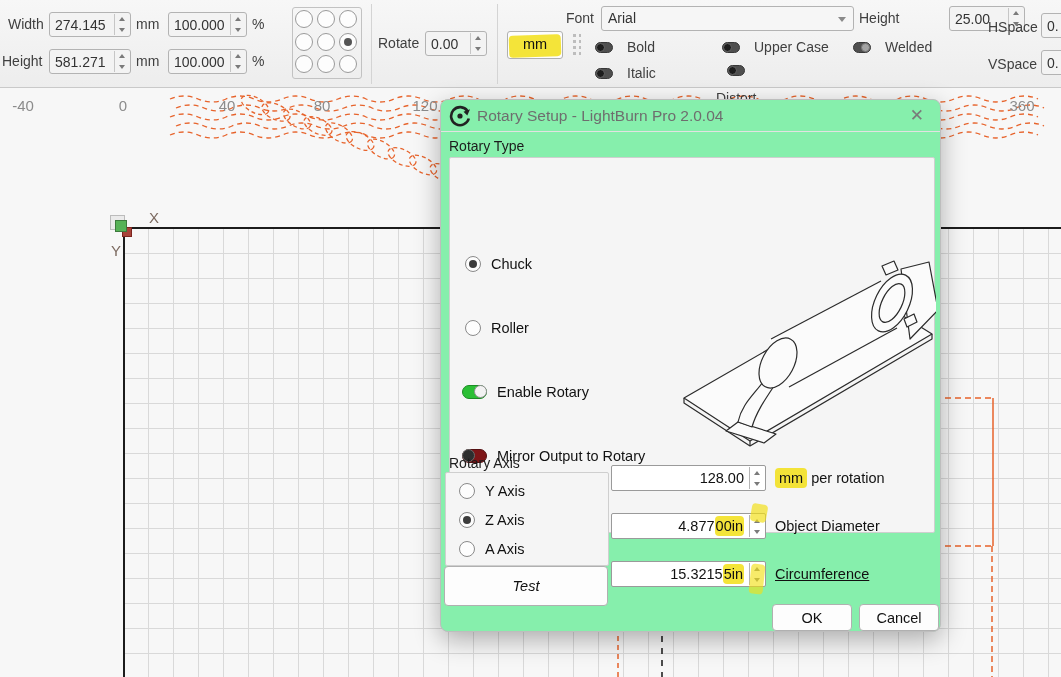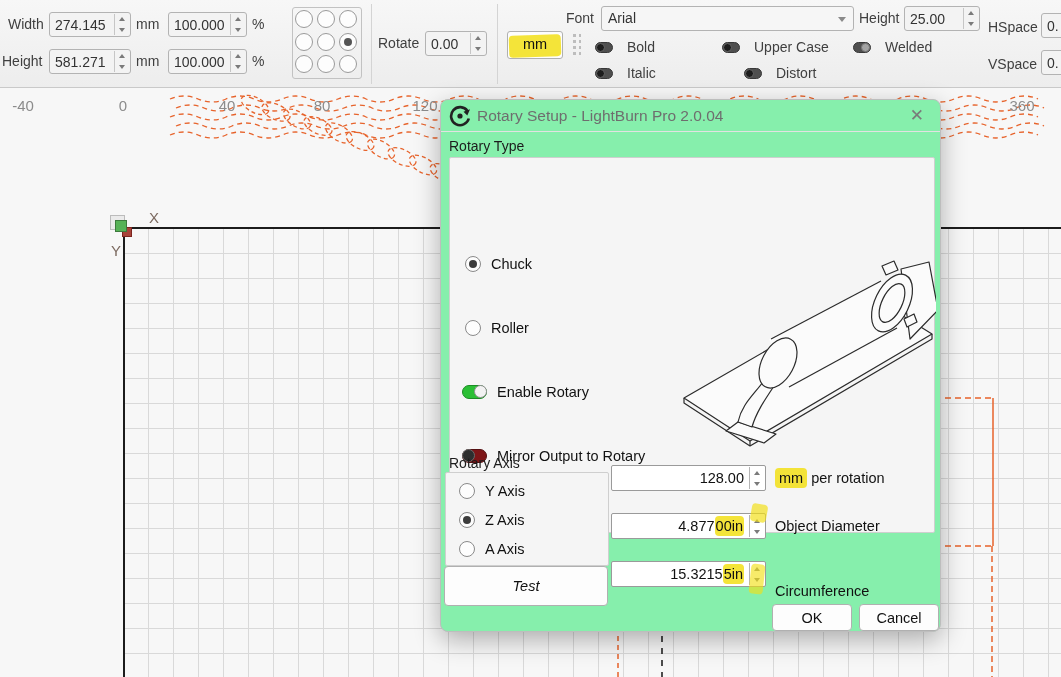--- a/index.html
+++ b/index.html
@@ -227,21 +227,21 @@
         <div style="width:2.5px;height:2.5px;background:#bdbdbd;"></div>
     </div>
 
     <span class="abs tlabel" style="left:566px; top:6px;">Font</span>
     <div class="abs tfield" style="left:601px; top:6px; width:253px; background:#f6f6f6;">
       <span style="position:absolute; left:6px; top:3px; font-size:14px; color:#333;">Arial</span>
       <div style="position:absolute; right:7px; top:10px; width:0; height:0; border-left:4.5px solid transparent; border-right:4.5px solid transparent; border-top:5.5px solid #8a8a8a;"></div>
     </div>
 
     <span class="abs tlabel" style="left:859px; top:6px;">Height</span>
-    <div class="abs tfield" style="left:904px; top:6px; width:76px;">
+    <div class="abs tfield" style="left:949px; top:6px; width:76px;">
       <input value="25.00" style="">
       <div class="spin">
           <div>
             <div class="tri-up"></div>
           </div>
           <div>
             <div class="tri-dn"></div>
           </div>
         </div>
     </div>
@@ -266,21 +266,21 @@
           <div class="knob"></div>
         </div>
       <span>Italic</span>
     </div>
     <div class="abs tgl-row" style="left:722px; top:39px;">
       <div class="mini-tgl off">
           <div class="knob"></div>
         </div>
       <span>Upper Case</span>
     </div>
-    <div class="abs tgl-row" style="left:744px; top:65px;">
+    <div class="abs tgl-row" style="left:716px; top:65px;flex-direction:column;">
       <div class="mini-tgl off">
           <div class="knob"></div>
         </div>
       <span>Distort</span>
     </div>
     <div class="abs tgl-row" style="left:853px; top:39px;">
       <div class="mini-tgl on">
           <div class="knob"></div>
         </div>
       <span>Welded</span>
@@ -404,21 +404,21 @@
       <div class="spin" style="border-left:1px solid #b5b5b5;">
           <div>
             <div class="tri-up"></div>
           </div>
           <div>
             <div class="tri-dn"></div>
           </div>
         </div>
       <div class="abs marker" style="right:1px; top:2px; width:14px; height:30px; opacity:.75; transform:rotate(6deg);"></div>
     </div>
-    <span class="flabel" style="left:334px; top:483px;">Circumference</span>
+    <span class="flabel" style="left:334px; top:466px;text-decoration:underline;">Circumference</span>
 
     <div class="btn" style="left:331px; top:504px; width:80px; height:27px;">
       <span>OK</span>
     </div>
     <div class="btn" style="left:418px; top:504px; width:80px; height:27px;">
       <span>Cancel</span>
     </div>
   </div>
 
 </div>

